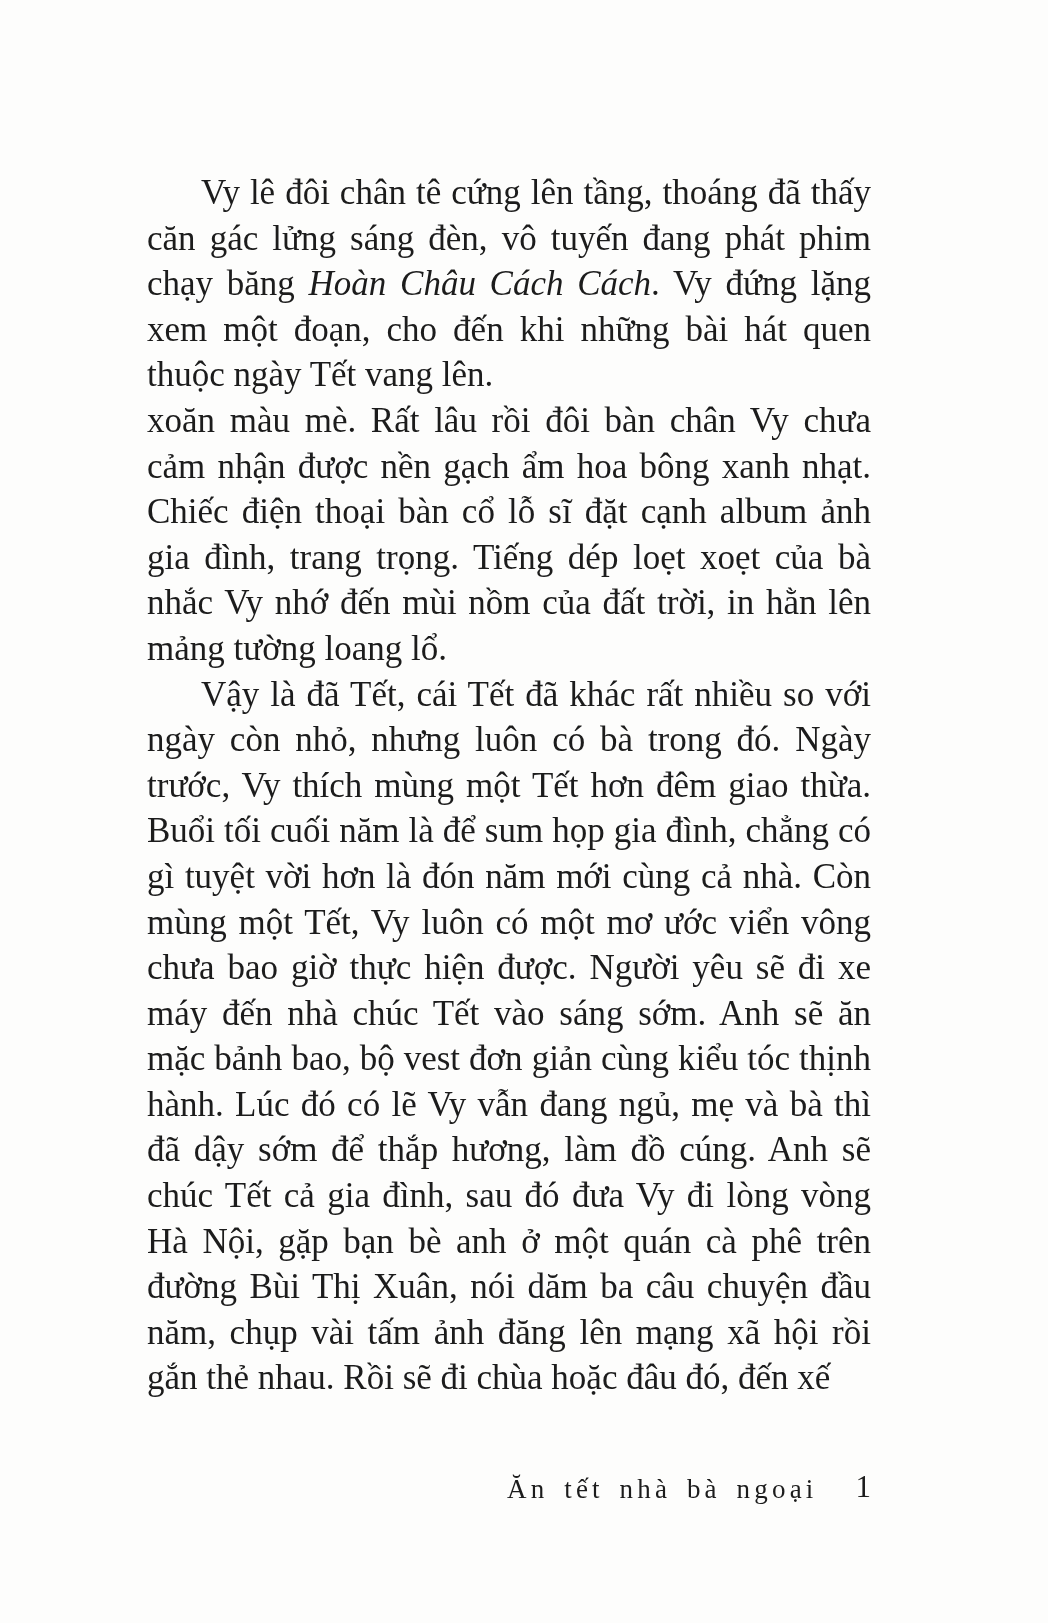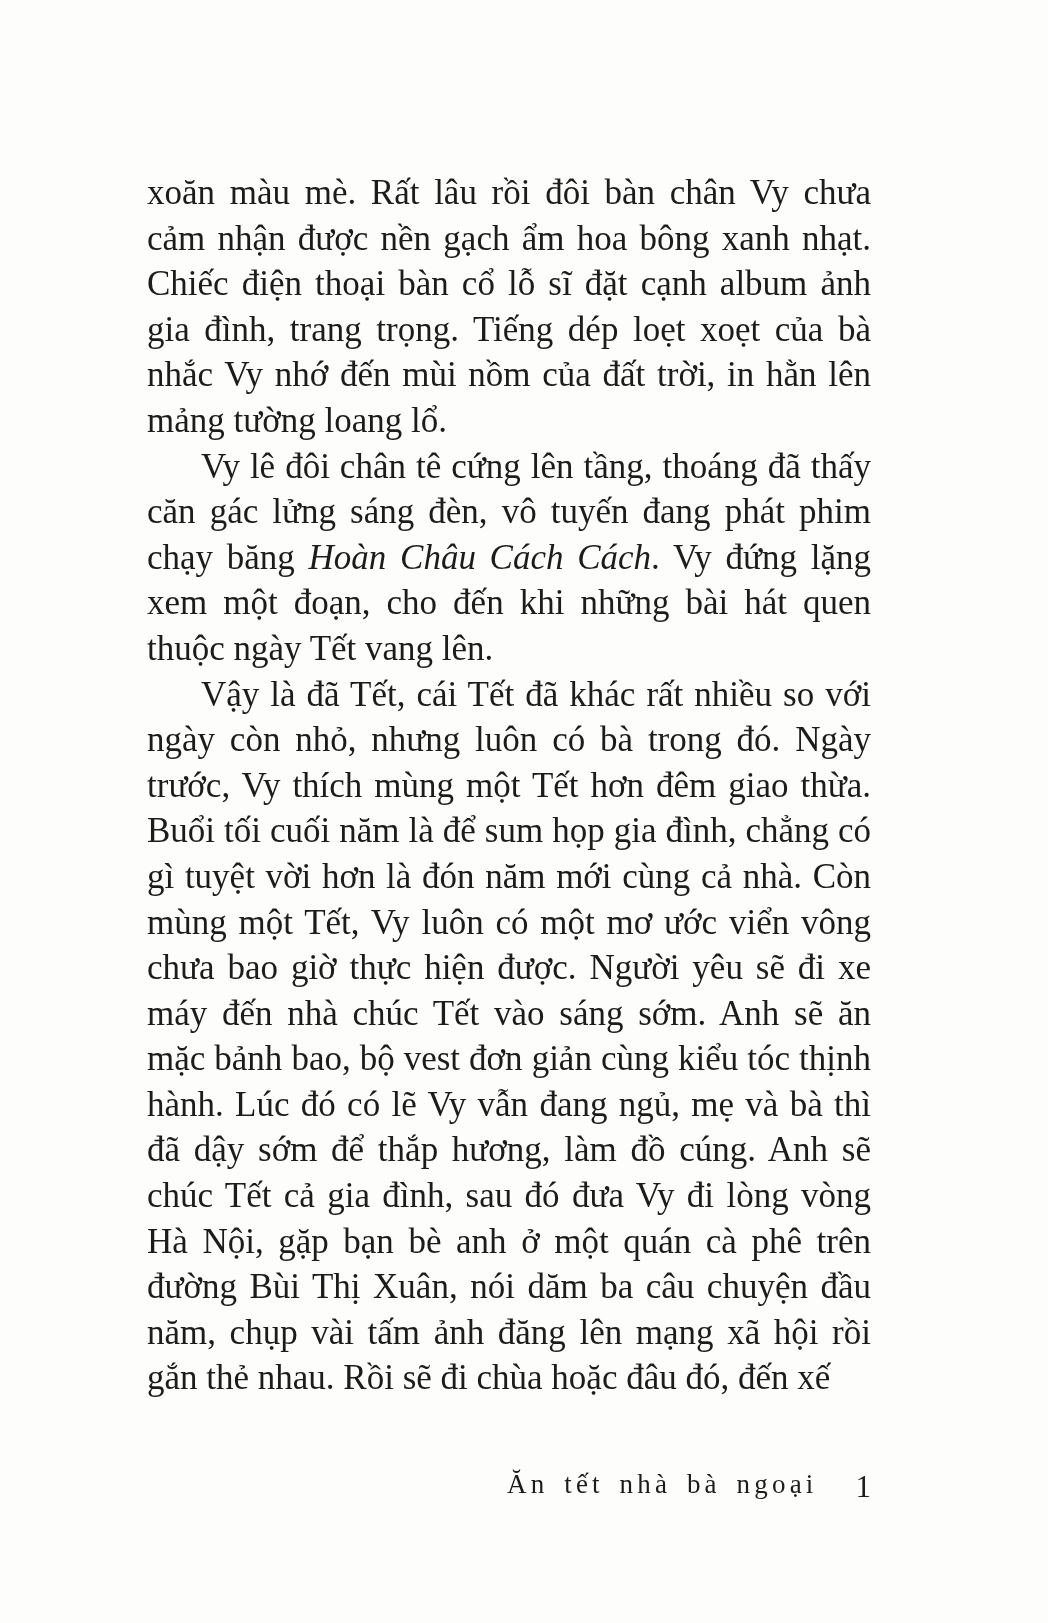--- a/index.html
+++ b/index.html
@@ -36,39 +36,39 @@
     text-indent: 54px;
   }
   .seg.italic {
     font-style: italic;
   }
   .page-footer {
     position: absolute;
     top: 1469px;
     right: 177px;
     display: flex;
-    align-items: flex-start;
+    align-items: flex-end;
     white-space: nowrap;
   }
   .running-title {
     font-size: 27px;
     letter-spacing: 0.155em;
     word-spacing: 0.18em;
   }
   .page-number {
     font-size: 31px;
     margin-left: 38px;
   }
 </style>
 </head>
 <body>
 
 <div class="book-page">
   <main class="text-block">
+      <p class="para indent"><span class="seg">Vy lê đôi chân tê cứng lên tầng, thoáng đã thấy căn gác lửng sáng đèn, vô tuyến đang phát phim chạy băng </span><span class="seg italic">Hoàn Châu Cách Cách</span><span class="seg">. Vy đứng lặng xem một đoạn, cho đến khi những bài hát quen thuộc ngày Tết vang lên.</span></p>
       <p class="para"><span class="seg">xoăn màu mè. Rất lâu rồi đôi bàn chân Vy chưa cảm nhận được nền gạch ẩm hoa bông xanh nhạt. Chiếc điện thoại bàn cổ lỗ sĩ đặt cạnh album ảnh gia đình, trang trọng. Tiếng dép loẹt xoẹt của bà nhắc Vy nhớ đến mùi nồm của đất trời, in hằn lên mảng tường loang lổ.</span></p>
-      <p class="para indent"><span class="seg">Vy lê đôi chân tê cứng lên tầng, thoáng đã thấy căn gác lửng sáng đèn, vô tuyến đang phát phim chạy băng </span><span class="seg italic">Hoàn Châu Cách Cách</span><span class="seg">. Vy đứng lặng xem một đoạn, cho đến khi những bài hát quen thuộc ngày Tết vang lên.</span></p>
       <p class="para indent"><span class="seg">Vậy là đã Tết, cái Tết đã khác rất nhiều so với ngày còn nhỏ, nhưng luôn có bà trong đó. Ngày trước, Vy thích mùng một Tết hơn đêm giao thừa. Buổi tối cuối năm là để sum họp gia đình, chẳng có gì tuyệt vời hơn là đón năm mới cùng cả nhà. Còn mùng một Tết, Vy luôn có một mơ ước viển vông chưa bao giờ thực hiện được. Người yêu sẽ đi xe máy đến nhà chúc Tết vào sáng sớm. Anh sẽ ăn mặc bảnh bao, bộ vest đơn giản cùng kiểu tóc thịnh hành. Lúc đó có lẽ Vy vẫn đang ngủ, mẹ và bà thì đã dậy sớm để thắp hương, làm đồ cúng. Anh sẽ chúc Tết cả gia đình, sau đó đưa Vy đi lòng vòng Hà Nội, gặp bạn bè anh ở một quán cà phê trên đường Bùi Thị Xuân, nói dăm ba câu chuyện đầu năm, chụp vài tấm ảnh đăng lên mạng xã hội rồi gắn thẻ nhau. Rồi sẽ đi chùa hoặc đâu đó, đến xế</span></p>
     </main>
   <footer class="page-footer">
     <span class="running-title">Ăn tết nhà bà ngoại</span>
     <span class="page-number">1</span>
   </footer>
 </div>
 
 </body></html>

